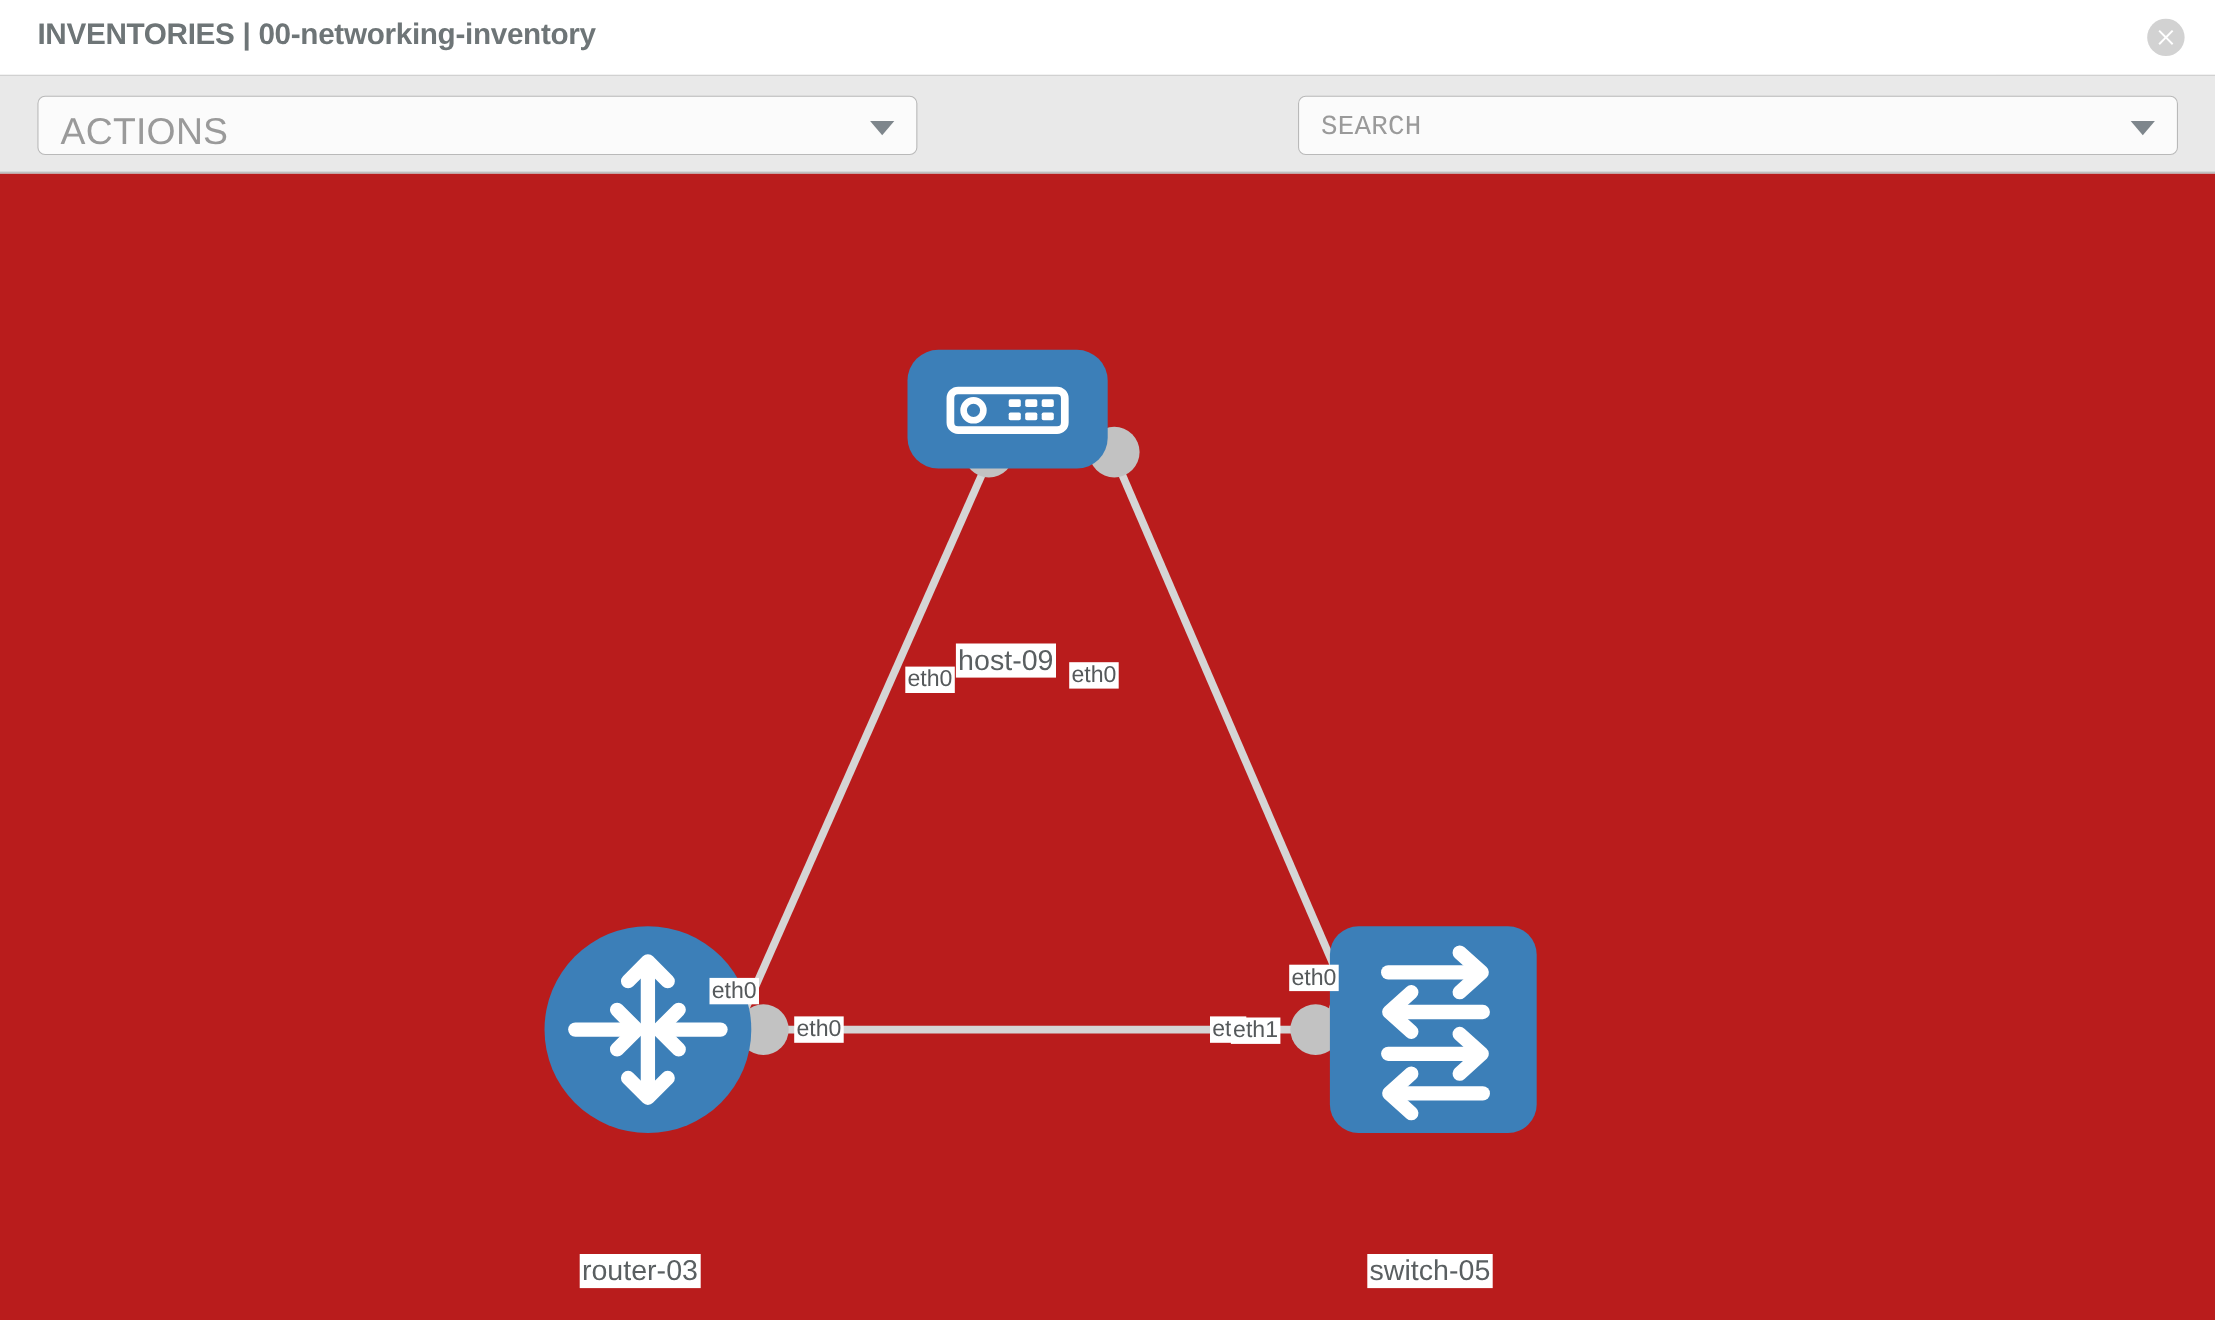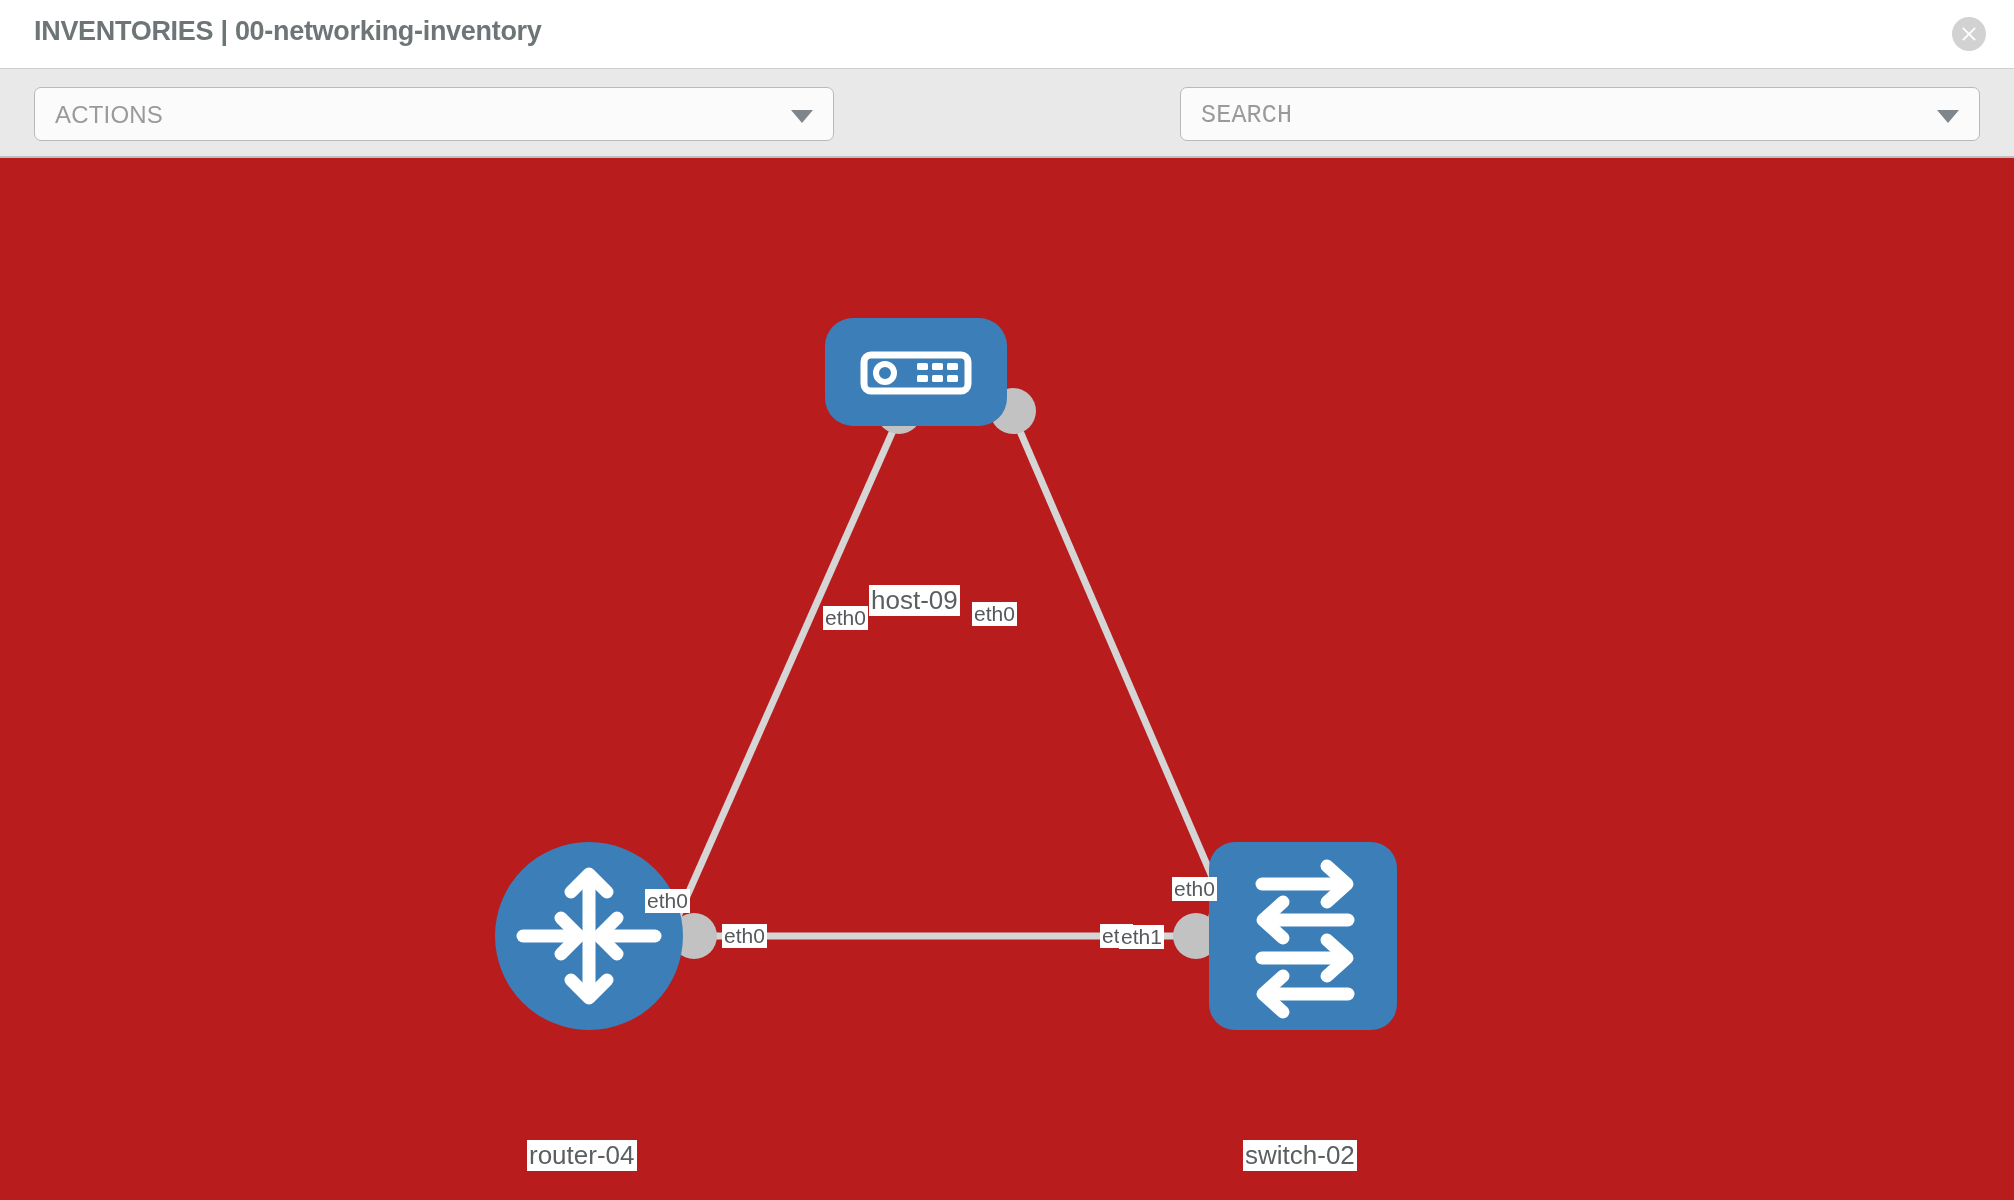--- a/index.html
+++ b/index.html
@@ -37,21 +37,21 @@
   }
   .actions-select {
     position: absolute; left: 34px; top: 18px;
     width: 800px; height: 54px;
     background: #fbfbfb;
     border: 1px solid #b9b9b9; border-radius: 7px;
     cursor: pointer;
   }
   .actions-select .sel-label {
     position: absolute; left: 20px; top: 13px;
-    font-size: 24px; color: #9a9a9a; letter-spacing: 0.2px;
+    font-size: 34px; color: #9a9a9a; letter-spacing: 0.2px;
   }
   .caret {
     position: absolute; right: 20px; top: 22px;
     width: 0; height: 0;
     border-left: 11px solid transparent;
     border-right: 11px solid transparent;
     border-top: 13px solid #7e868c;
   }
   .tool-icon {
     position: absolute; top: 92px;
@@ -219,17 +219,17 @@
 
     <div class="iface-label" style="left:823px;  top:448px;">eth0</div>
     <div class="iface-label" style="left:972px;  top:444px;">eth0</div>
     <div class="iface-label" style="left:645px;  top:731px;">eth0</div>
     <div class="iface-label" style="left:1172px; top:719px;">eth0</div>
     <div class="iface-label" style="left:722px;  top:766px;">eth0</div>
     <div class="iface-label" style="left:1100px; top:766px;">eth</div>
     <div class="iface-label" style="left:1119px; top:767px;">eth1</div>
 
     <div class="node-label" style="left:869px;  top:427px;">host-09</div>
-    <div class="node-label" style="left:527px;  top:982px;">router-04</div>
-    <div class="node-label" style="left:1243px; top:982px;">switch-02</div>
+    <div class="node-label" style="left:527px;  top:982px;">router-03</div>
+    <div class="node-label" style="left:1243px; top:982px;">switch-05</div>
 
   </div>
 </div>
 
 </body></html>

